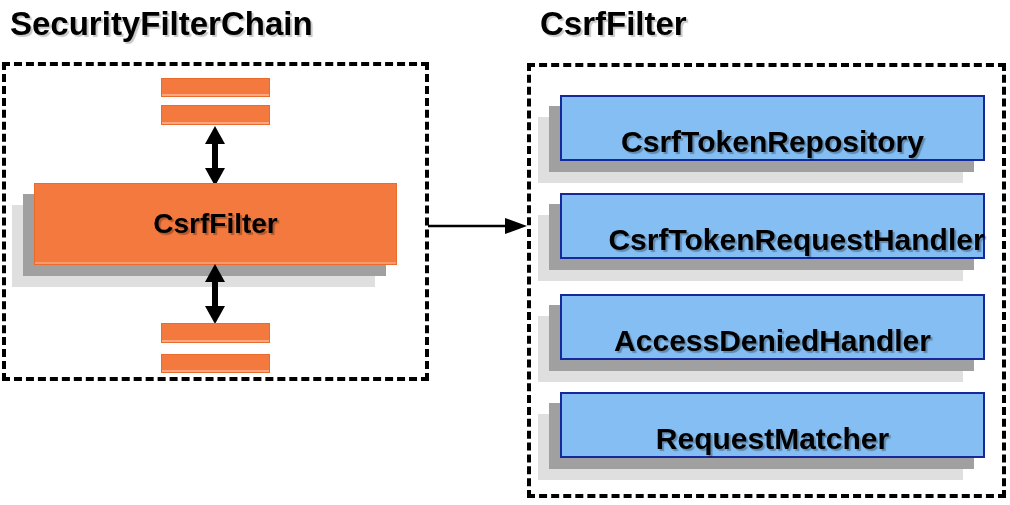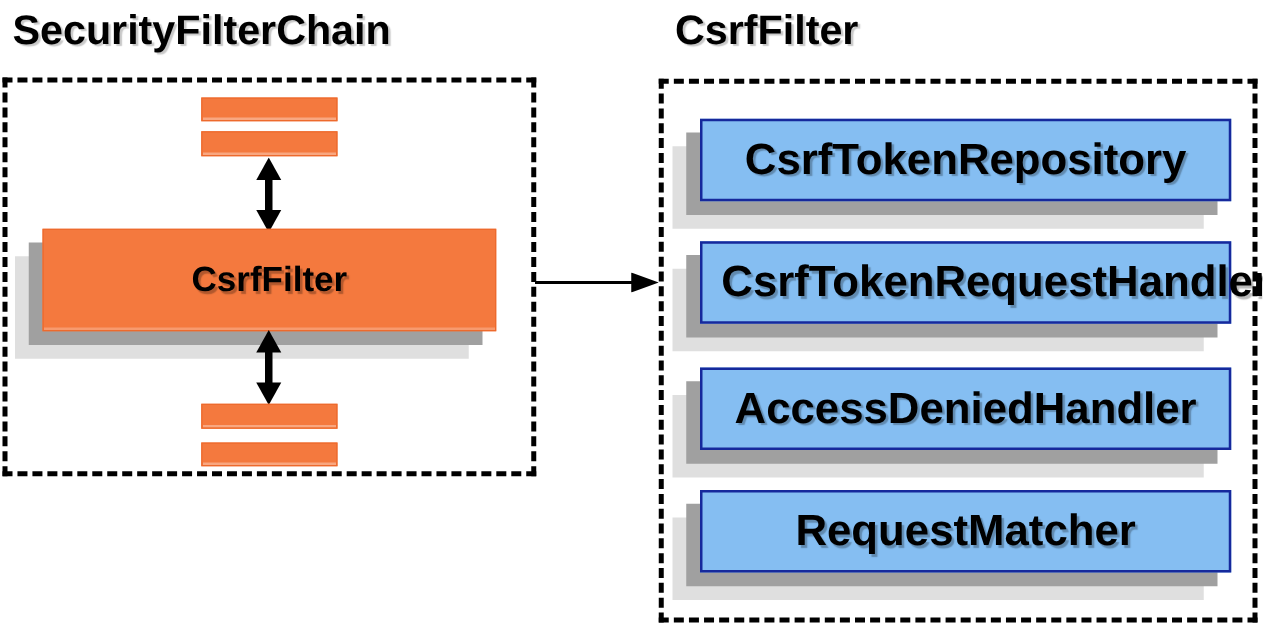--- a/index.html
+++ b/index.html
@@ -33,22 +33,22 @@
     background:var(--orange-fill);border:1px solid var(--orange-border);
     display:flex;align-items:center;justify-content:center;
     font-weight:bold;font-size:28px;
     box-shadow:-11px 11px 0 var(--shadow-dark), -22px 22px 0 var(--shadow-light),
                inset 0 -2px 0 rgba(255,255,255,0.25);
     text-shadow:2px 2px 1px rgba(0,0,0,0.28);
   }
   .blue-box{
     position:absolute;left:560px;width:425px;height:66px;box-sizing:border-box;
     background:var(--blue-fill);border:2px solid var(--blue-border);
-    display:flex;align-items:center;justify-content:center;
-    font-weight:bold;font-size:35px;
+    display:flex;align-items:flex-end;justify-content:center;
+    font-weight:bold;font-size:30px;
     box-shadow:-11px 11px 0 var(--shadow-dark), -22px 22px 0 var(--shadow-light);
     text-shadow:2px 2px 1px rgba(0,0,0,0.28);
   }
   .arrow{position:absolute;}
   .arrow svg{display:block;}
 </style>
 </head>
 <body>
 
 <div class="canvas">

